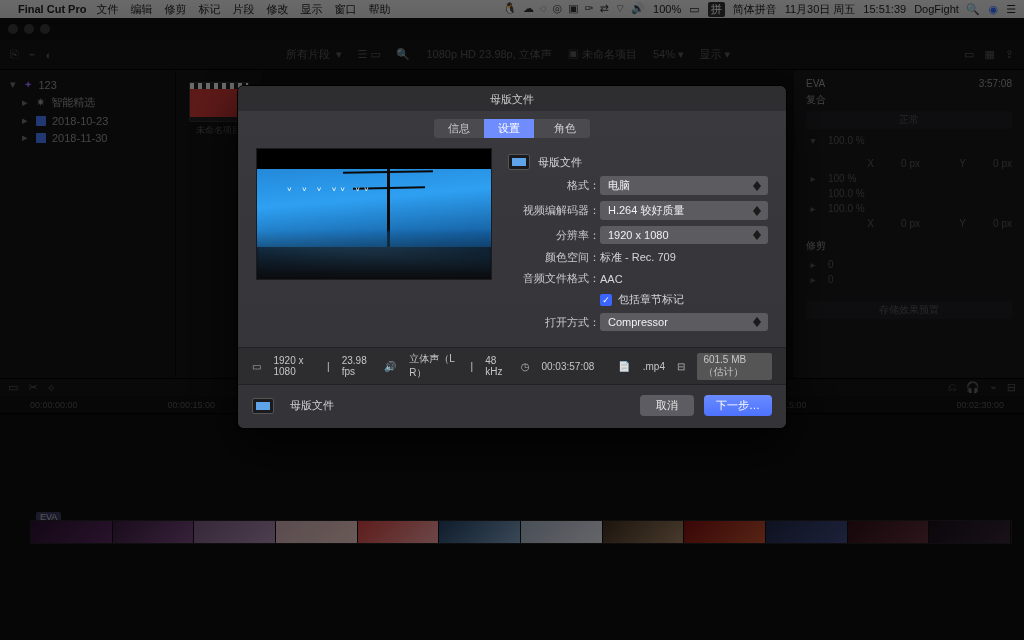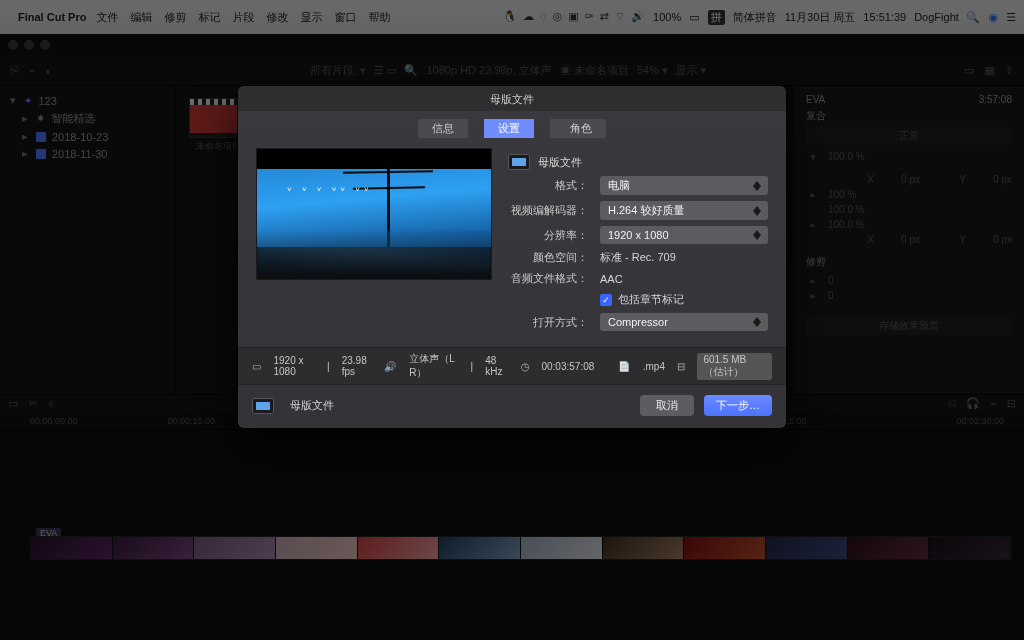--- a/index.html
+++ b/index.html
@@ -20,21 +20,21 @@
   * { box-sizing: border-box; }
   html, body {
     margin: 0; padding: 0; width: 1024px; height: 640px;
     font-family: -apple-system, "Helvetica Neue", Arial, sans-serif;
     font-size: 11px; color: var(--txt-dim);
     background: var(--bg-app); overflow: hidden;
   }
 
   
   .menubar {
-    height: 34px; background: linear-gradient(#eaeaec, #dcdcde);
+    height: 18px; background: linear-gradient(#eaeaec, #dcdcde);
     display: flex; align-items: center; padding: 0 8px;
     font-size: 11px; color: #222;
   }
   .menubar .apple { font-size: 12px; margin-right: 10px; }
   .menubar .appname { font-weight: 700; margin-right: 10px; }
   .menubar .mitem { margin-right: 12px; }
   .menubar .spacer { flex: 1; }
   .menubar .ritem { margin-left: 8px; }
   .statusicons { display:flex; color:#333; }
   .statusicons span { margin-left: 6px; font-size:11px; }
@@ -46,21 +46,21 @@
   }
   .traffic { display:flex; gap:6px; }
   .traffic div { width:10px;height:10px;border-radius:50%; background:#3a3a3c; }
 
   .toolbar {
     height: 30px; background: #161618; display:flex; align-items:center;
     padding: 0 10px; border-bottom: 1px solid #000;
     color: var(--txt-dimmer);
   }
   .toolbar .left, .toolbar .center, .toolbar .right { display:flex; align-items:center; gap:10px; }
-  .toolbar .center { flex:1; justify-content:center; gap:8px; }
+  .toolbar .center { flex:1; justify-content:center; gap:16px; }
   .toolbar .btn { color: var(--txt-dimmer); }
   .badge-group { display:flex; align-items:center; gap:6px; color:var(--txt-dimmer); }
 
   .main {
     display:flex; height: 308px;
   }
   .sidebar {
     width: 176px; background: #151517; padding: 6px 8px;
     border-right: 1px solid #0a0a0a;
   }
@@ -135,21 +135,21 @@
     margin-top: 86px;
     width: 548px; background: linear-gradient(var(--bg-dialog), #343438);
     border-radius: 6px; box-shadow: 0 18px 50px rgba(0,0,0,.8), 0 0 0 1px #000;
     pointer-events:auto;
     color:#d7d7d9;
   }
   .dialog .titlebar {
     text-align:center; padding:6px 0 4px; background:#2e2e31;
     border-radius:6px 6px 0 0; font-size:11px; color:#c8c8ca;
   }
-  .tabs { display:flex; justify-content:center; gap:16px; margin:8px 0 10px;}
+  .tabs { display:flex; justify-content:center; gap:0; margin:8px 0 10px;}
   .tab {
     padding:2px 14px; background:#4a4a4f; font-size:11px; color:#ccc;
   }
   .tab:first-child{ border-radius:3px 0 0 3px; }
   .tab:last-child{ border-radius:0 3px 3px 0;padding-left:20px; }
   .tab.active { background:#6f8dff; color:#fff; }
 
   .dialog-body { display:flex; gap:16px; padding:0 18px 10px; }
   .preview-col { width:236px; }
   .preview-box {
@@ -181,21 +181,21 @@
     transform: scaleY(-1); opacity:.35; filter:blur(1px);
     background: linear-gradient(175deg,#1f7dcc 0%, #2ea0f2 50%, #0f4f8c 100%);
   }
   .reflection-mask{
     position:absolute; bottom:0; left:0; right:0; height:48px;
     background:linear-gradient(180deg, rgba(11,11,13,0), rgba(11,11,13,1));
   }
 
   .settings-col { flex:1; }
   .srow { display:flex; align-items:center; margin:6px 0; }
-  .srow .lab { width:92px; text-align:right; padding-right:12px; font-size:11px; color:#c9c9cb; }
+  .srow .lab { width:92px; text-align:right; padding-right:0; font-size:11px; color:#c9c9cb; }
   .srow .val { font-size:11px; color:#d6d6d8; }
   .docicon {
     width:22px; height:16px; background:#1b1b1d; border:1px solid #555; border-radius:2px;
     display:inline-flex; align-items:center; justify-content:center; margin-right:8px;
   }
   .docicon::after{ content:""; width:14px; height:8px; background:#5fa3e8; }
 
   .dropdown {
     flex:1; background:var(--bg-drop); border-radius:3px;
     display:flex; align-items:center; justify-content:space-between;

